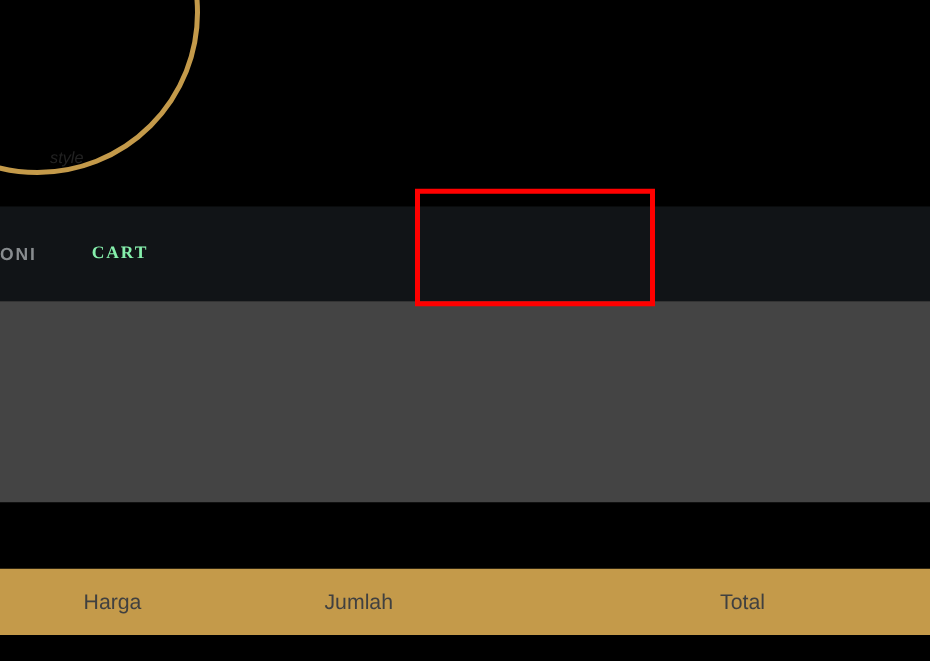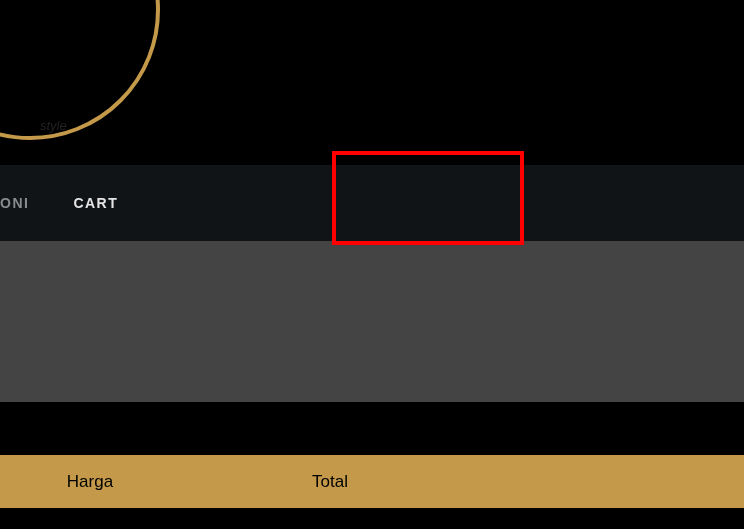--- a/index.html
+++ b/index.html
@@ -41,21 +41,21 @@
     font-size: 14px;
     letter-spacing: 1.5px;
     padding: 0 22px;
     height: 100%;
     display: flex;
     align-items: center;
     text-transform: uppercase;
     cursor: pointer;
   }
   .nav-item:first-child { padding-left: 0; padding-right: 22px; }
-  .nav-item.active { color: #e5e5e5; }
+  .nav-item.active { color: #86efac; font-family: Liberation Serif, serif; }
 
   .red-box {
     position: absolute;
     top: 151px;
     left: 332px;
     width: 192px;
     height: 94px;
     border: 4px solid #ff0000;
     pointer-events: none;
     z-index: 10;
@@ -72,22 +72,23 @@
     height: 53px;
     background: #000;
   }
 
   .cart-header {
     width: 100%;
     height: 53px;
     background: #c49a4a;
     display: flex;
     align-items: center;
-    color: #000000;
+    color: #404040;
     font-size: 17px;
+    gap: 20px;
   }
   .col-harga  { width: 180px; text-align: center; }
   .col-jumlah { flex: 1; text-align: center; margin-left: -50px; }
   .col-total  { width: 300px; text-align: center; }
 
   .bottom-fill {
     width: 100%;
     height: 21px;
     background: #000;
   }
@@ -113,18 +114,19 @@
   </div>
 
   <div class="red-box"></div>
 
   <div class="grey-band"></div>
 
   <div class="spacer"></div>
 
   <div class="cart-header">
     <div class="col-harga">Harga</div>
+    <div class="col-jumlah">Jumlah</div>
     <div class="col-total">Total</div>
   </div>
 
   <div class="bottom-fill"></div>
 
 </div>
 
 </body></html>

